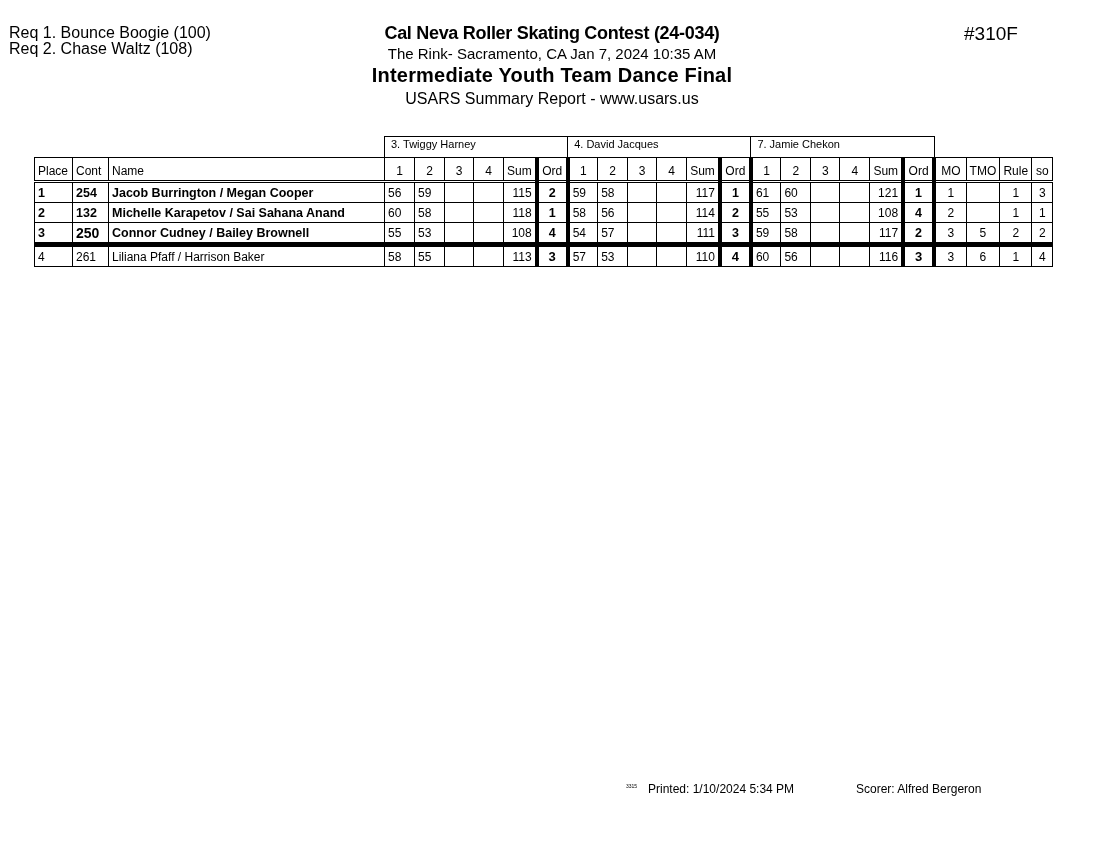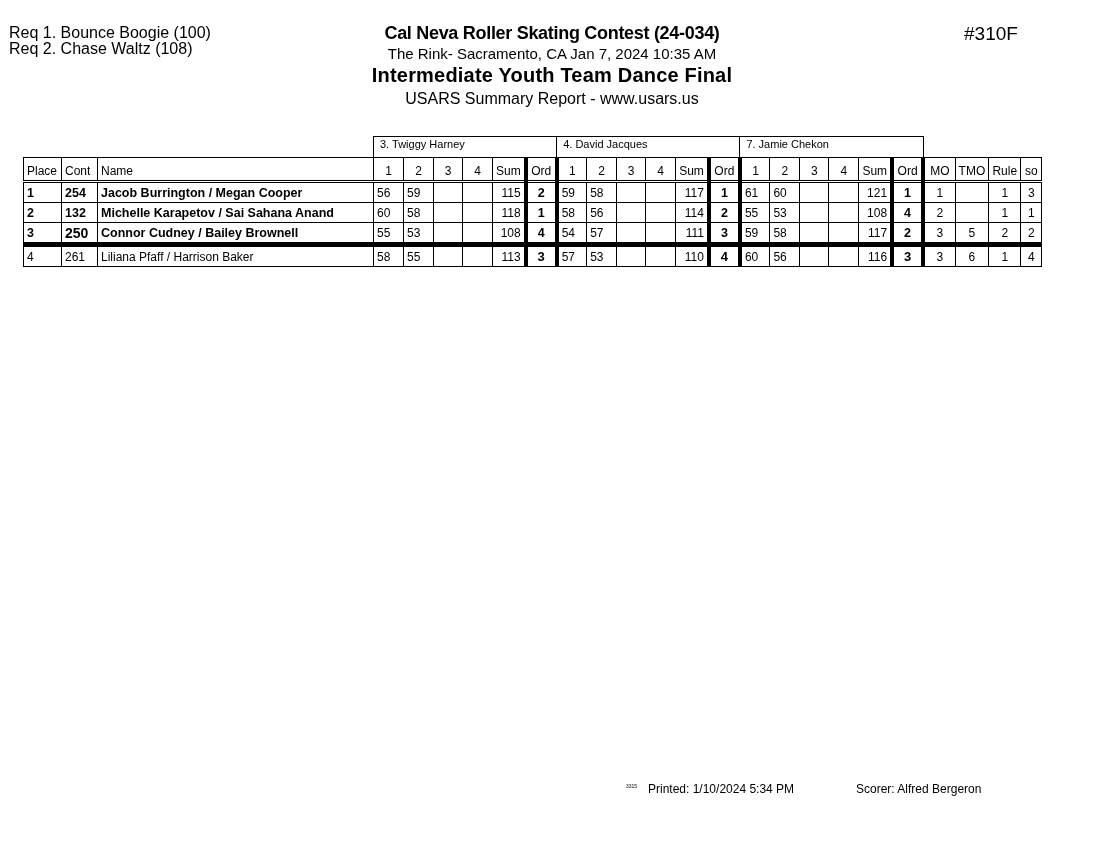--- a/index.html
+++ b/index.html
@@ -7,21 +7,21 @@
   .req { position: absolute; left: 9px; font-size: 16px; line-height: 15px; }
   .req1 { top: 25px; }
   .req2 { top: 41px; }
   .hdr { position: absolute; left: 350px; width: 404px; text-align: center; }
   .title { top: 23px; font-size: 18px; font-weight: bold; letter-spacing: -0.3px; }
   .venue { top: 45px; font-size: 15px; }
   .event { top: 64px; font-size: 20px; font-weight: bold; letter-spacing: 0.2px; }
   .report { top: 90px; font-size: 16px; }
   .evnum { position: absolute; left: 964px; top: 23px; font-size: 19px; font-weight: normal; }
 
-  table.sheet { position: absolute; left: 23px; top: 136px; border-collapse: collapse; font-size: 12px; table-layout: fixed; }
+  table.sheet { position: absolute; left: 34px; top: 136px; border-collapse: collapse; font-size: 12px; table-layout: fixed; }
   table.sheet td { height: 19px; padding: 0 3px; border: 1px solid #000; white-space: nowrap; overflow: hidden; }
   tr.judges td { height: 19px; border: none; }
   tr.judges td.jname { border: 1px solid #000; border-bottom: none; vertical-align: top; padding-top: 1px; font-size: 11px; padding-left: 6px; }
   tr.colhdr td { text-align: center; border-bottom: 3px double #000; padding-top: 3px; }
   tr.colhdr td.left { text-align: left; }
   td.num { text-align: left; }
   td.sum { text-align: right; }
   td.ord { text-align: center; font-weight: bold; font-size: 13px; }
   td.ctr { text-align: center; }
   .thickL { border-left: 4px solid #000 !important; }

